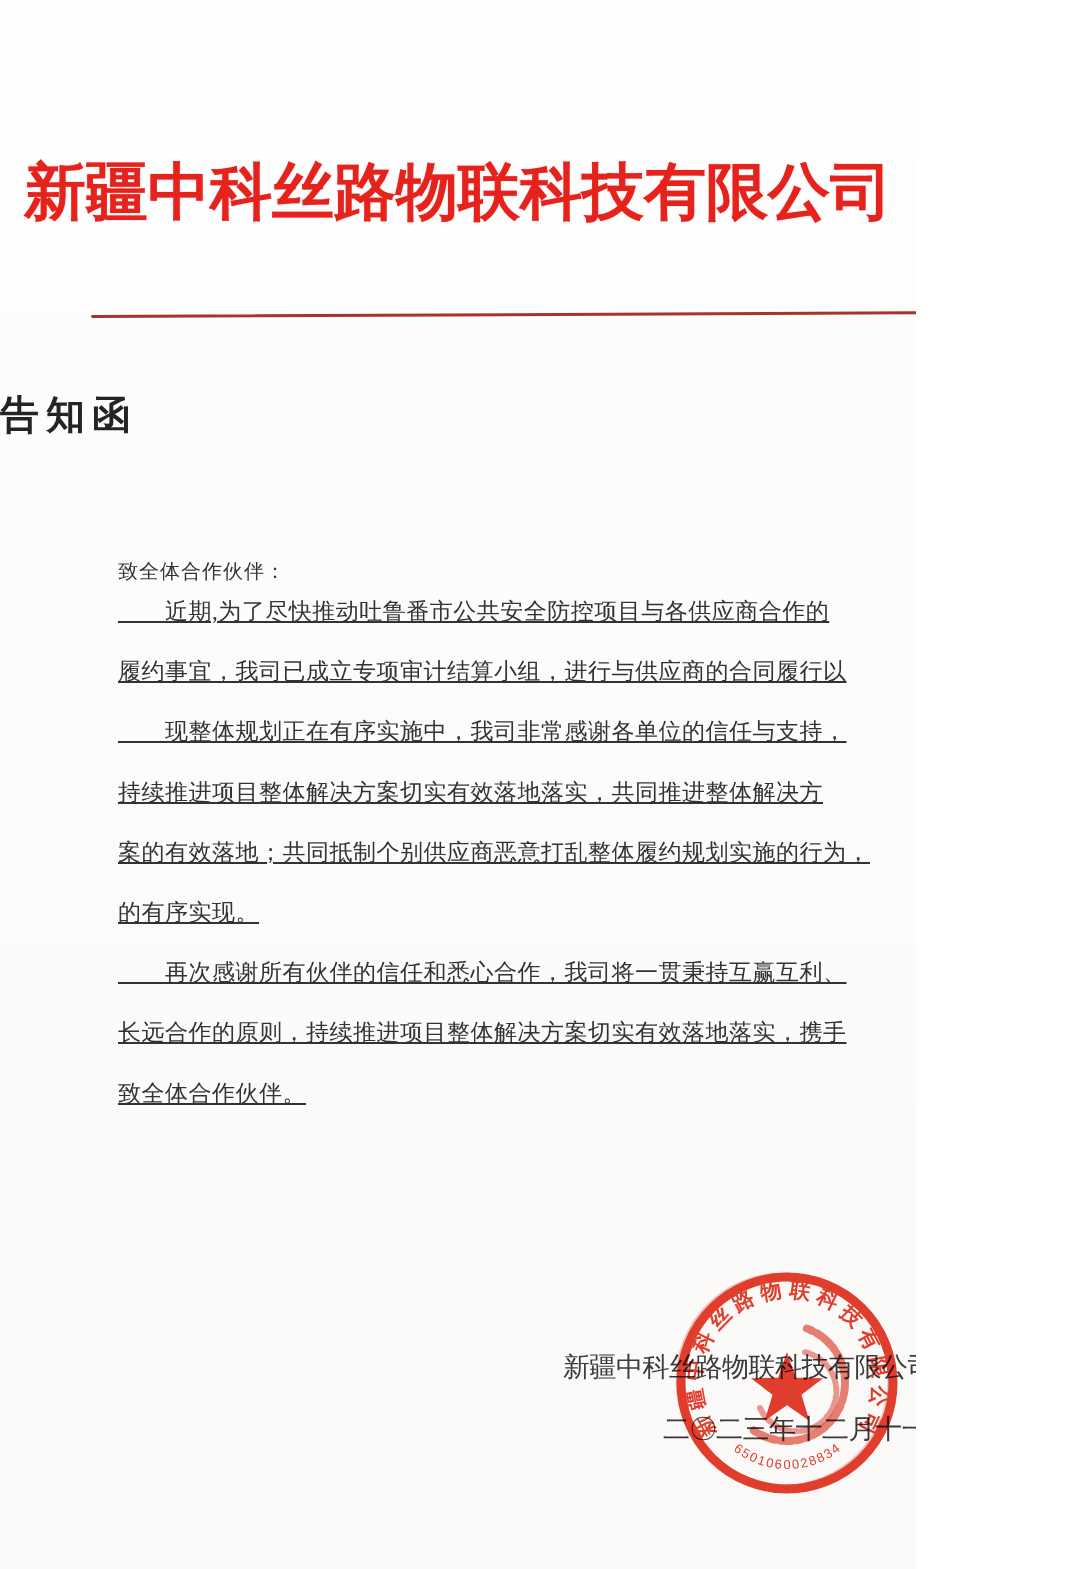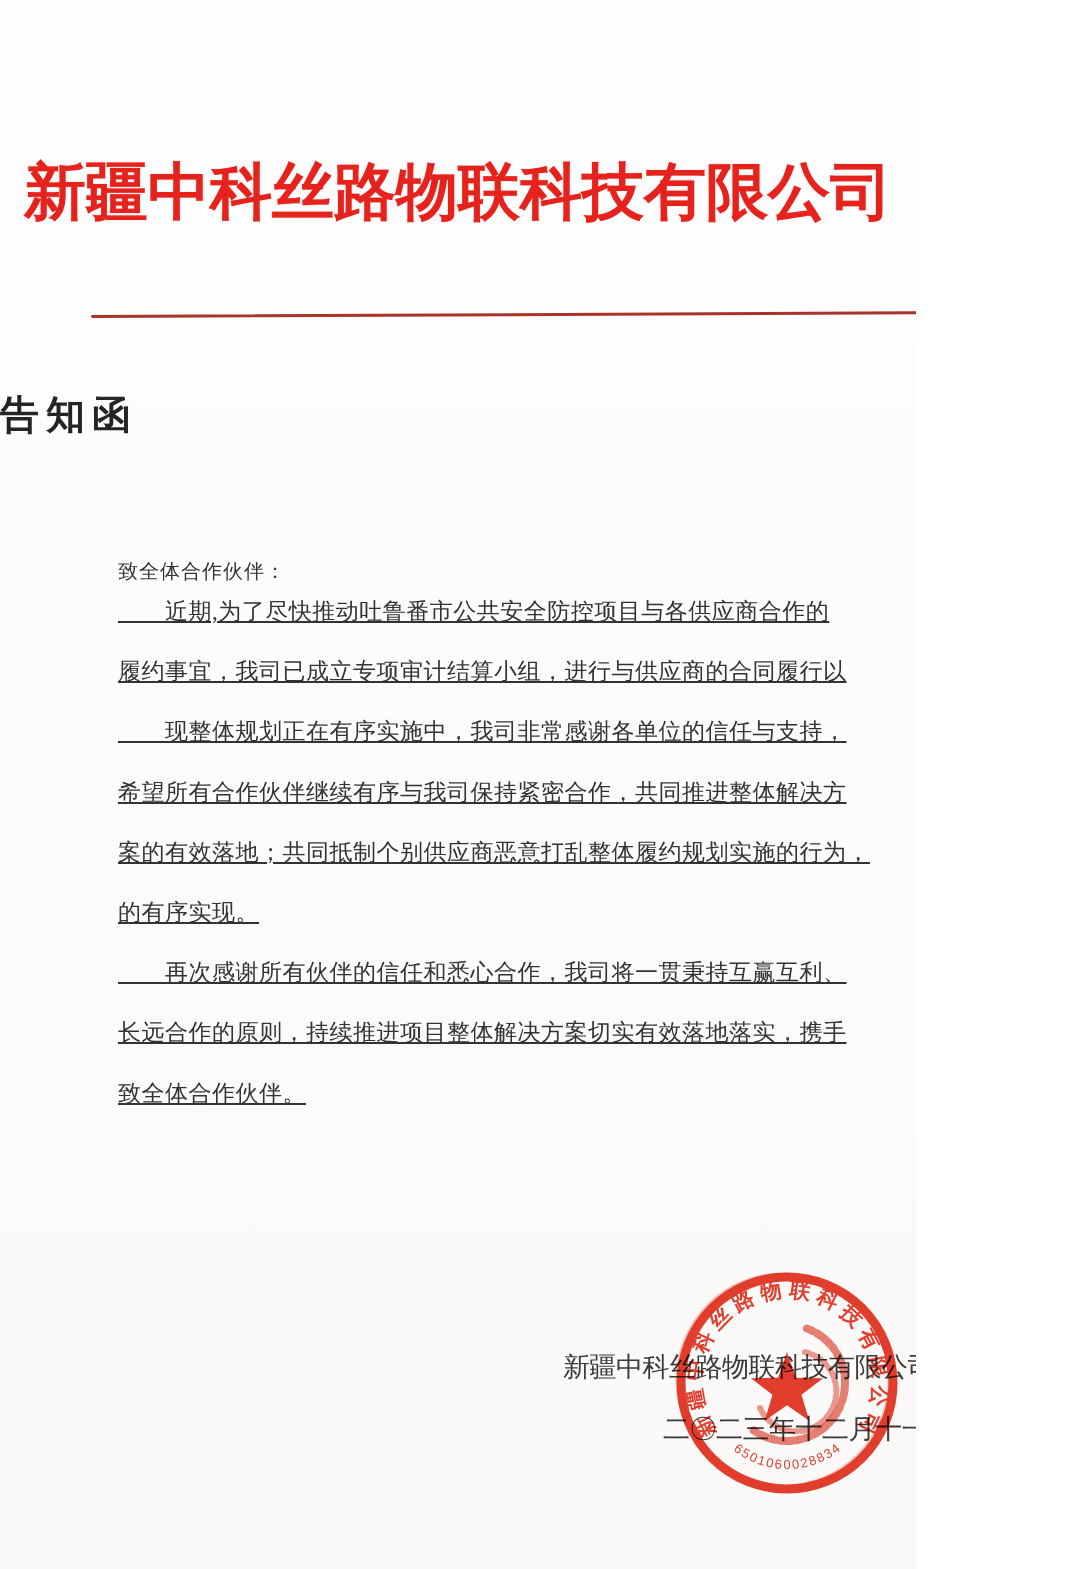--- a/index.html
+++ b/index.html
@@ -77,21 +77,21 @@
   <div class="divider"></div>
 
   <h1 class="doc-title">告知函</h1>
 
   <div class="salutation">致全体合作伙伴：</div>
 
   <div class="body-text">
       <div class="line">　　近期,为了尽快推动吐鲁番市公共安全防控项目与各供应商合作的</div>
       <div class="line">履约事宜，我司已成立专项审计结算小组，进行与供应商的合同履行以</div>
       <div class="line">　　现整体规划正在有序实施中，我司非常感谢各单位的信任与支持，</div>
-      <div class="line">希望所有合作伙伴继续有序与我司保持紧密合作，共同推进整体解决方</div>
+      <div class="line">持续推进项目整体解决方案切实有效落地落实，共同推进整体解决方</div>
       <div class="line">案的有效落地；共同抵制个别供应商恶意打乱整体履约规划实施的行为，</div>
       <div class="line">的有序实现。</div>
       <div class="line">　　再次感谢所有伙伴的信任和悉心合作，我司将一贯秉持互赢互利、</div>
       <div class="line">长远合作的原则，持续推进项目整体解决方案切实有效落地落实，携手</div>
       <div class="line">致全体合作伙伴。</div>
     </div>
 
   <div class="sig-company">新疆中科丝路物联科技有限公司</div>
 
   <div class="sig-date">二〇二三年十二月十一日</div>

